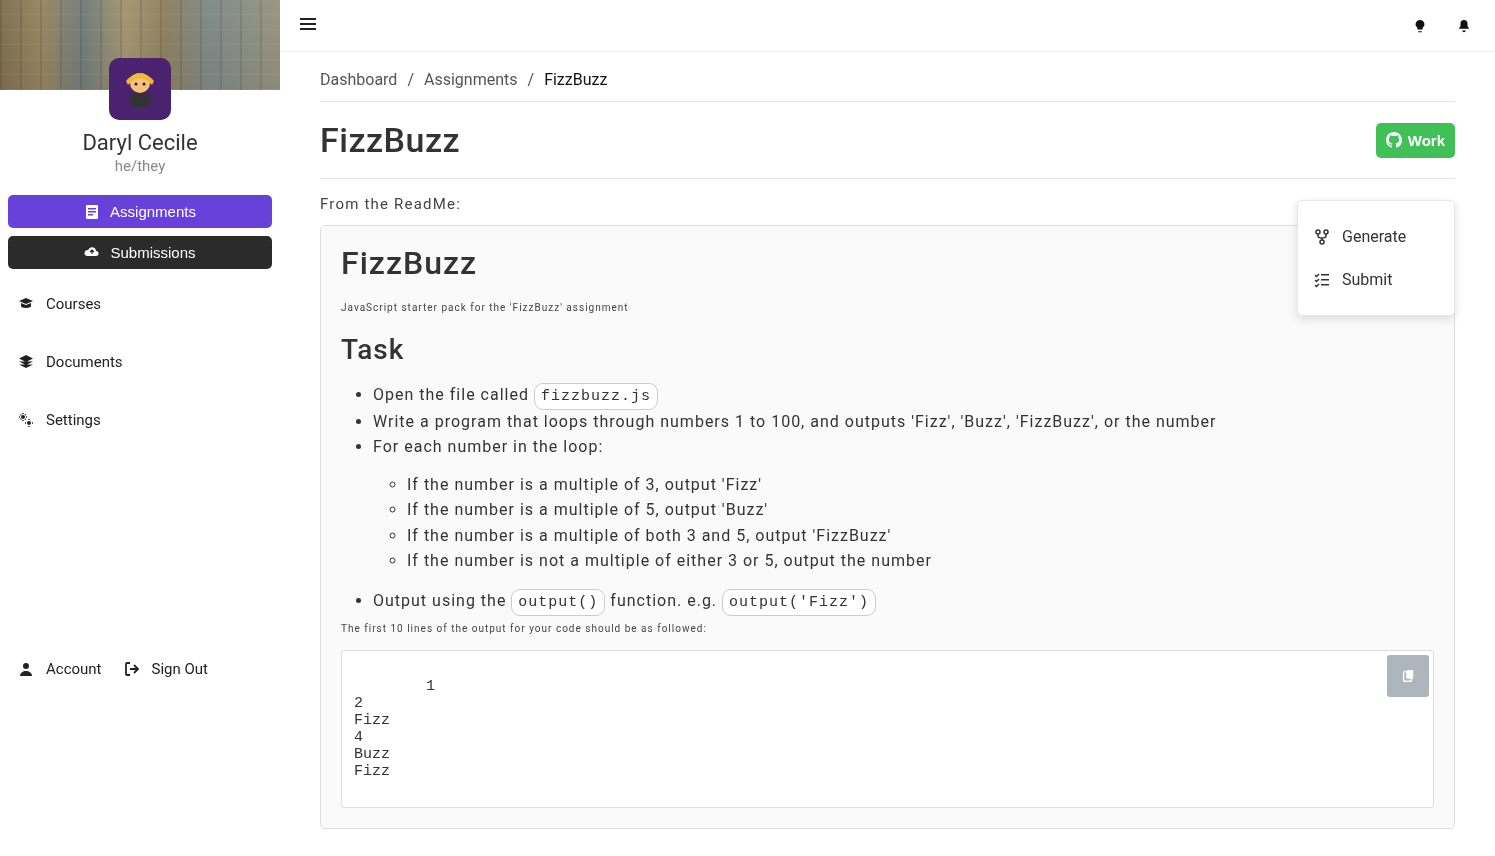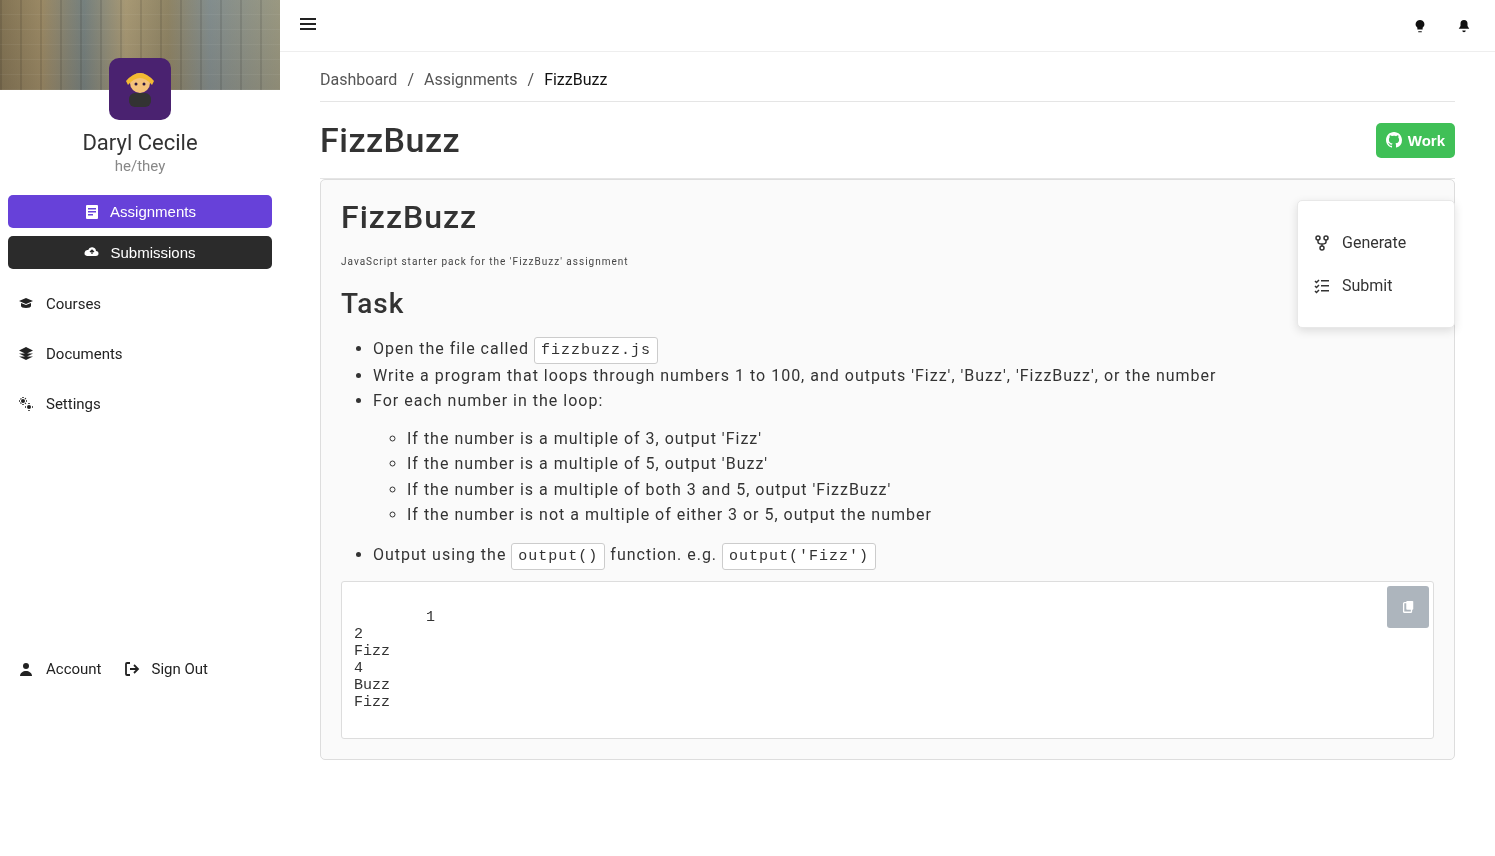--- a/index.html
+++ b/index.html
@@ -74,21 +74,21 @@
   font-weight: 500;
   cursor: pointer;
   border: none;
 }
 .nav-btn.purple { background: #6741d9; color: #fff; }
 .nav-btn.dark { background: #2b2b2b; color: #fff; }
 .nav-secondary {
   padding: 18px 18px 0;
   display: flex;
   flex-direction: column;
-  gap: 32px;
+  gap: 40px;
 }
 .nav-link, .nav-footer-link {
   display: flex;
   align-items: center;
   gap: 12px;
   font-size: 15px;
   color: #222;
   cursor: pointer;
 }
 .nav-link svg, .nav-footer-link svg { width: 16px; height: 16px; fill: #222; }
@@ -177,21 +177,21 @@
 }
 .dropdown-menu {
   position: absolute;
   right: 40px;
   top: 148px;
   width: 158px;
   background: #fff;
   border: 1px solid #e8e8e8;
   border-radius: 5px;
   box-shadow: 0 3px 10px rgba(0,0,0,0.12);
-  padding: 20px 0;
+  padding: 14px 0;
   z-index: 10;
 }
 .dropdown-item {
   display: flex;
   align-items: center;
   gap: 12px;
   padding: 12px 16px;
   font-size: 16px;
   color: #333;
   cursor: pointer;
@@ -220,21 +220,21 @@
   margin: 8px 0 16px;
   color: #444;
 }
 .readme-box ul { list-style: disc; padding-left: 32px; }
 .readme-box ul ul { list-style: circle; padding-left: 34px; margin: 14px 0; }
 .readme-box li { font-size: 16px; color: #333; line-height: 1.45; padding: 1px 0; }
 code.inline {
   font-family: "Courier New", monospace;
   background: #fff;
   border: 1px solid #ccc;
-  border-radius: 3px;
+  border-radius: 9px;
   padding: 4px 6px;
   font-size: 15px;
   letter-spacing: 1px;
 }
 .code-block {
   position: relative;
   border: 1px solid #ddd;
   border-radius: 3px;
   background: #fff;
   padding: 10px 12px;
@@ -373,20 +373,21 @@
     <div class="page-title-row">
       <div class="page-title">FizzBuzz</div>
       <button class="work-btn">
         <svg viewBox="0 0 16 16">
             <path d="M8 0C3.58 0 0 3.58 0 8c0 3.54 2.29 6.53 5.47 7.59.4.07.55-.17.55-.38v-1.5c-2.23.48-2.7-1.07-2.7-1.07-.36-.93-.89-1.17-.89-1.17-.73-.5.05-.49.05-.49.8.06 1.23.83 1.23.83.72 1.23 1.88.87 2.34.67.07-.52.28-.88.51-1.08-1.78-.2-3.64-.89-3.64-3.95 0-.87.31-1.59.82-2.15-.08-.2-.36-1.02.08-2.12 0 0 .67-.21 2.2.82A7.6 7.6 0 018 3.87c.68 0 1.36.09 2 .27 1.53-1.04 2.2-.82 2.2-.82.44 1.1.16 1.92.08 2.12.51.56.82 1.27.82 2.15 0 3.07-1.87 3.75-3.65 3.95.29.25.54.73.54 1.48v2.19c0 .21.15.46.55.38A8 8 0 0016 8c0-4.42-3.58-8-8-8z"></path>
           </svg>
         <span>Work</span>
       </button>
     </div>
 
+    <div class="readme-label">From the ReadMe:</div>
 
     <div class="dropdown-menu">
       <div class="dropdown-item">
         <svg viewBox="0 0 16 16">
             <circle cx="4" cy="3" r="2" fill="none" stroke="#333" stroke-width="1.5"></circle>
             <circle cx="12" cy="3" r="2" fill="none" stroke="#333" stroke-width="1.5"></circle>
             <circle cx="8" cy="13" r="2" fill="none" stroke="#333" stroke-width="1.5"></circle>
             <path d="M4 5v2c0 1 1 2 4 2s4-1 4-2V5M8 9v2" stroke="#333" stroke-width="1.5" fill="none"></path>
           </svg>
         <span>Generate</span>
@@ -412,20 +413,21 @@
         <li><span>For each number in the loop:</span>
           <ul>
             <li>If the number is a multiple of 3, output 'Fizz'</li>
             <li>If the number is a multiple of 5, output 'Buzz'</li>
             <li>If the number is a multiple of both 3 and 5, output 'FizzBuzz'</li>
             <li>If the number is not a multiple of either 3 or 5, output the number</li>
           </ul>
         </li>
         <li><span>Output using the </span><code class="inline">output()</code><span> function. e.g. </span><code class="inline">output('Fizz')</code></li>
       </ul>
+      <p>The first 10 lines of the output for your code should be as followed:</p>
       <div class="code-block">
         <button class="copy-btn">
           <svg viewBox="0 0 16 16">
               <rect x="3" y="3" width="9" height="11" rx="1" fill="none" stroke="#fff" stroke-width="1.5"></rect>
               <rect x="6" y="1" width="8" height="10" rx="1" fill="#fff"></rect>
             </svg>
         </button><span>1
 2
 Fizz
 4

